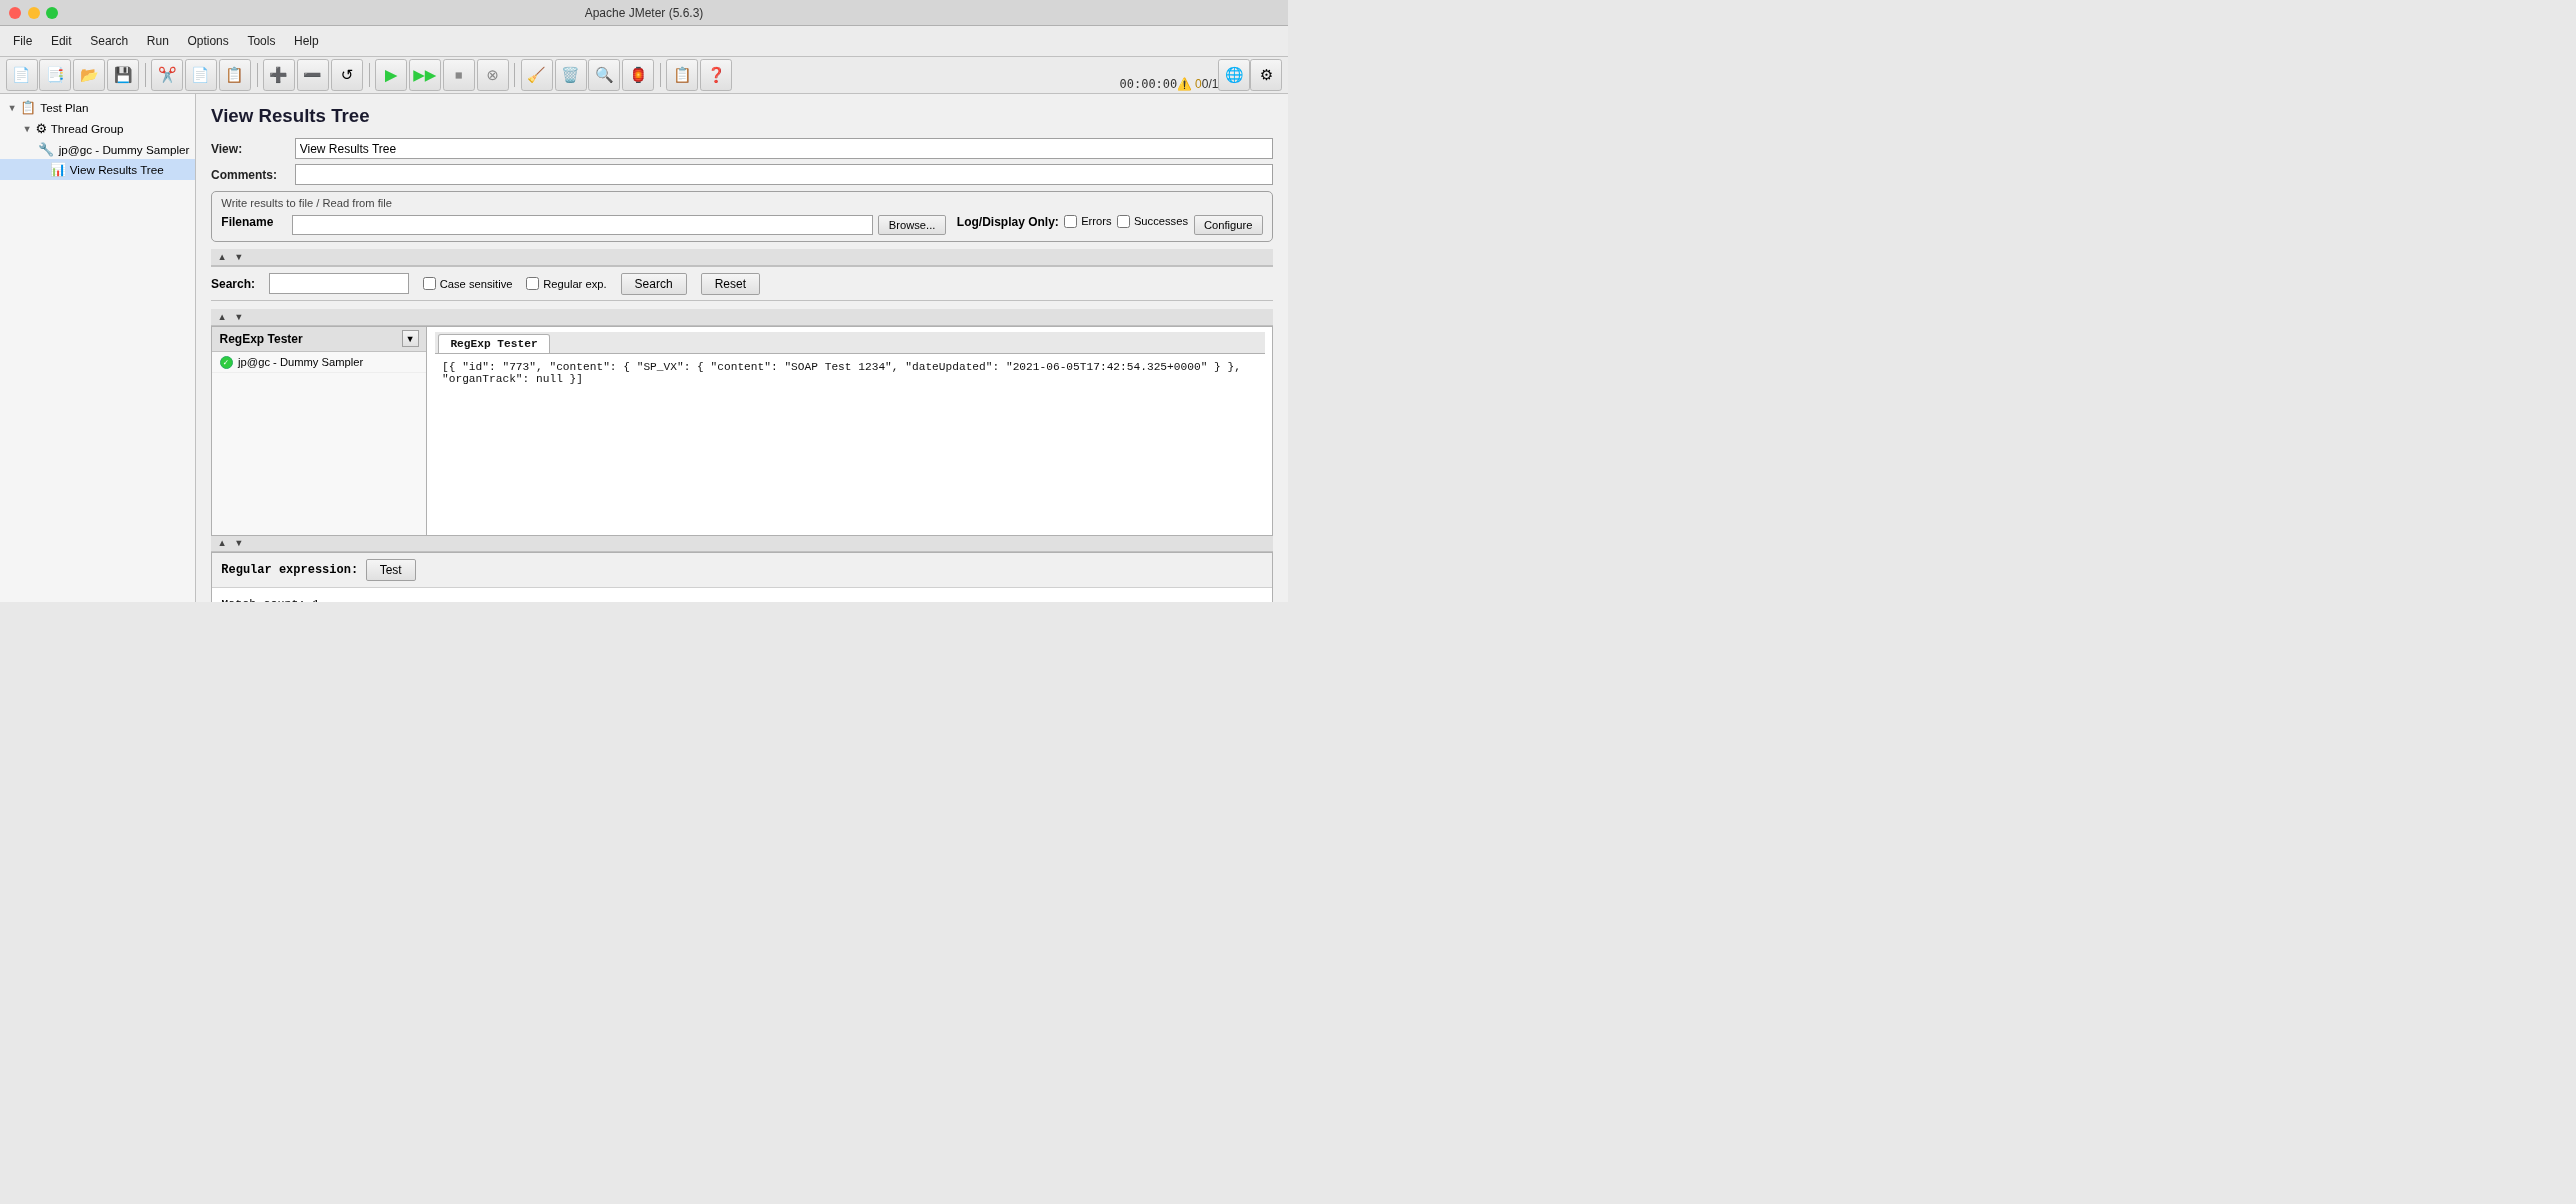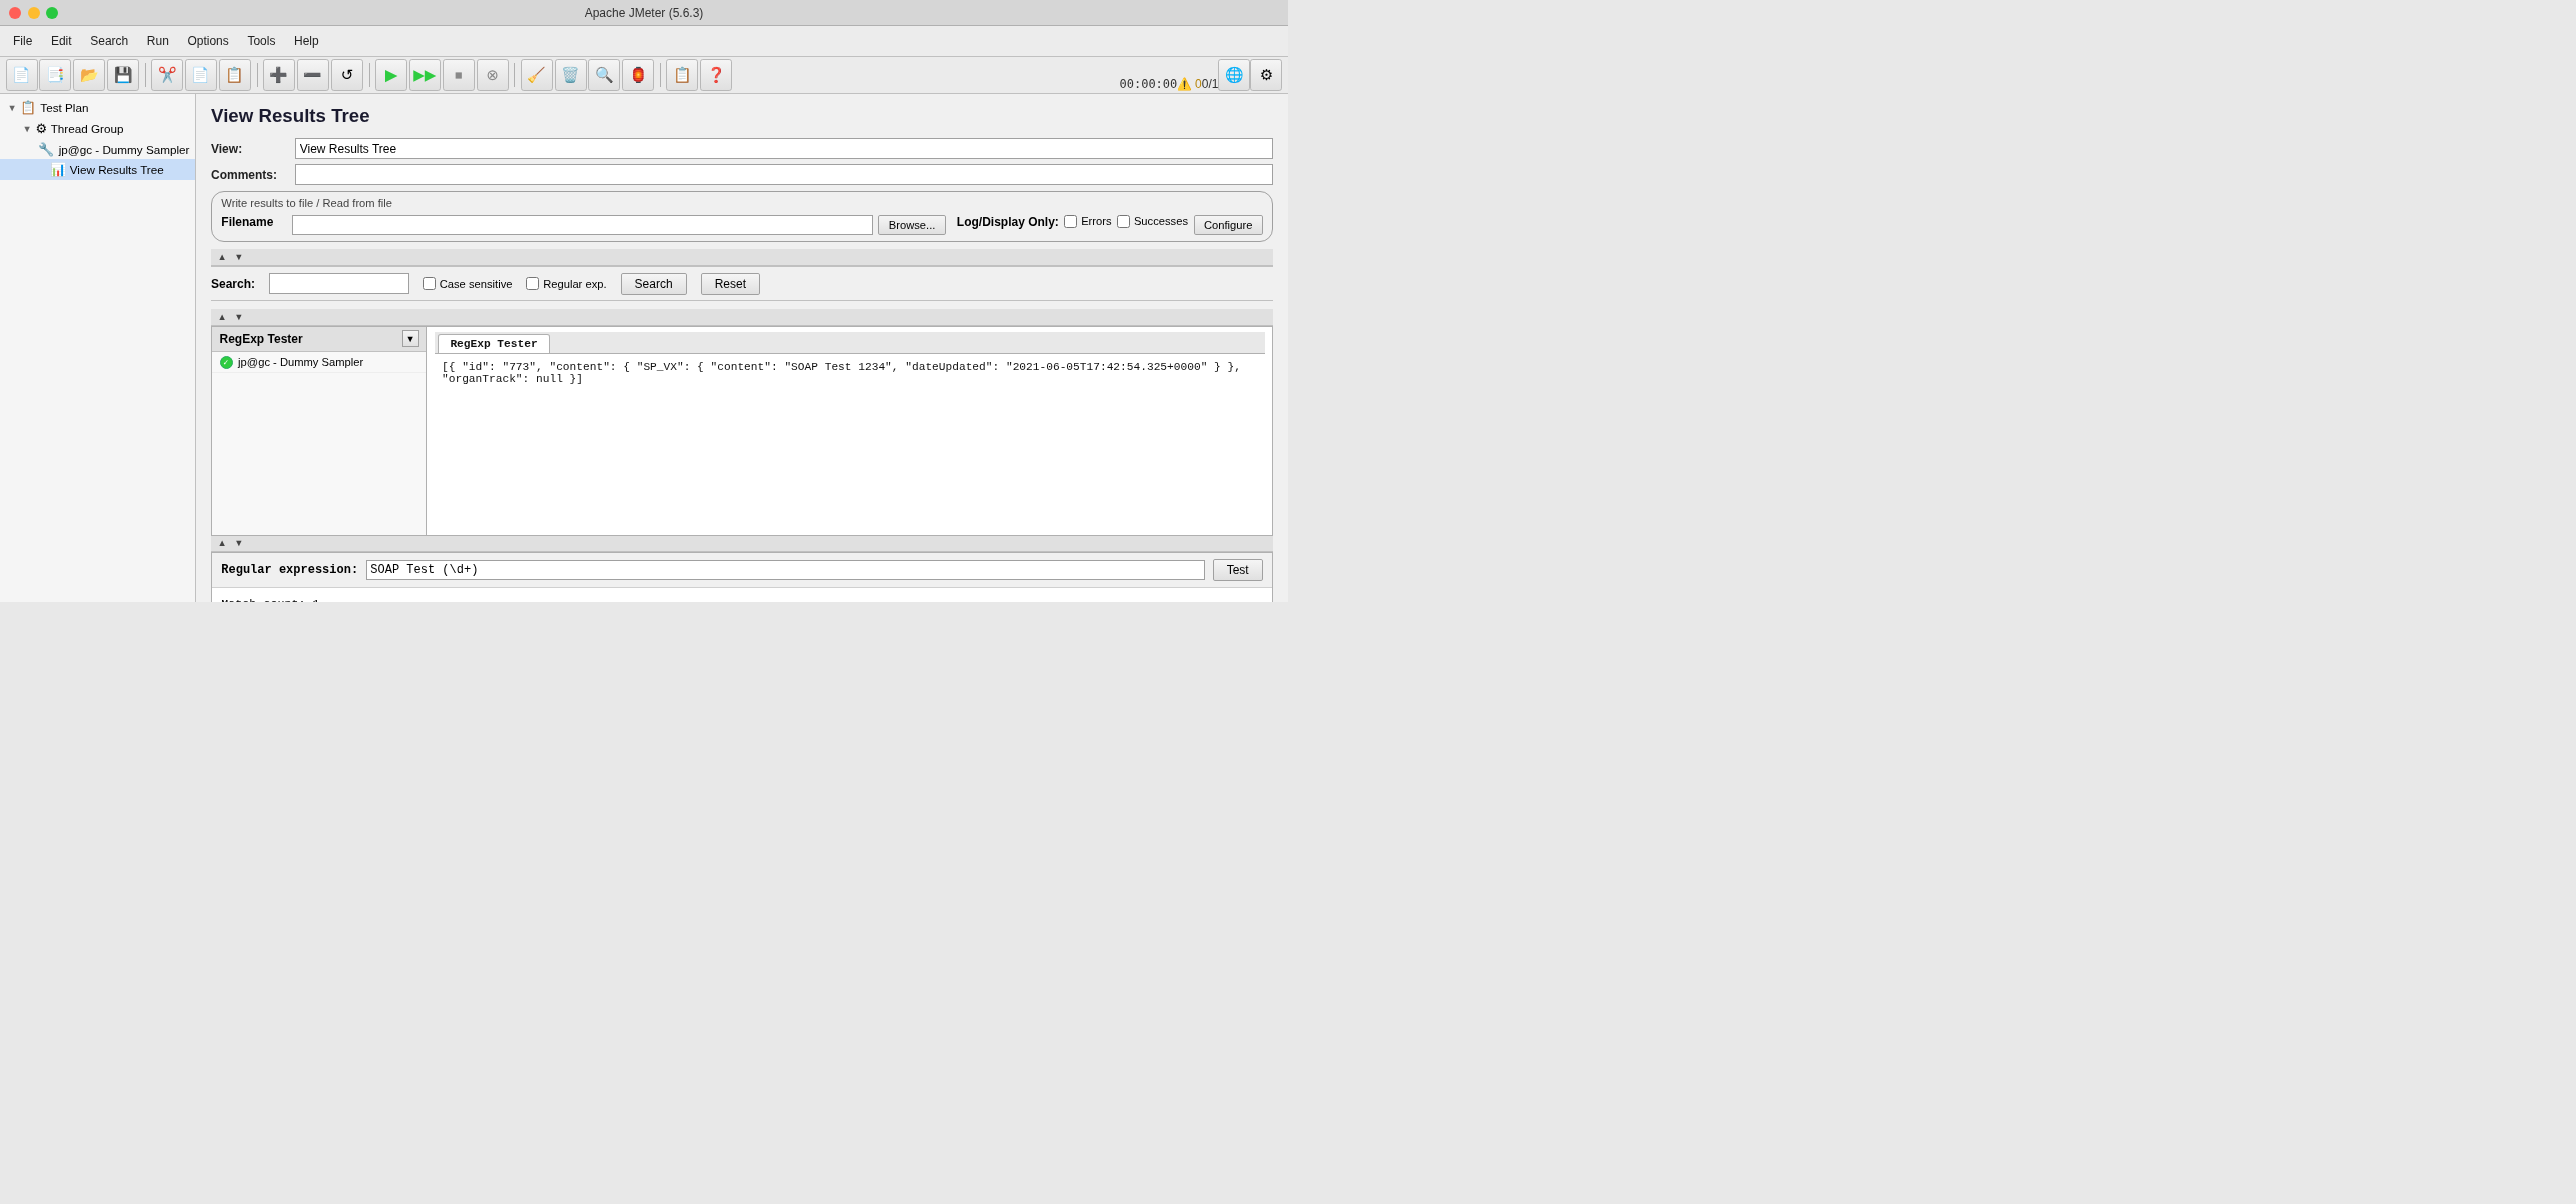--- a/index.html
+++ b/index.html
@@ -156,21 +156,21 @@
     .form-input {
       flex: 1;
       height: 20.5px;
       border: 0.9px solid #a0a0a0;
       background: white;
       font-size: 12px;
       padding: 0 3.7px;
     }
     .file-group {
       border: 0.9px solid #a0a0a0;
-      border-radius: 13px;
+      border-radius: 5px;
       padding: 5.6px 9.3px;
       margin-bottom: 7.5px;
     }
     .file-group-legend {
       font-size: 11.2px;
       color: #444;
       margin-bottom: 5.6px;
     }
     .file-row {
       display: flex;
@@ -521,21 +521,20 @@
     </div>
 
     <div class="divider-arrows">
       <span class="arrow-btn">▲</span>
       <span class="arrow-btn">▼</span>
     </div>
 
     <div class="bottom-panel">
       <div class="regexp-row">
         <span class="regexp-label">Regular expression:</span>
-        <input class="regexp-input" type="text" value="SOAP Test (\d+)" style="">
         <button class="btn-medium">Test</button>
       </div>
       <div class="results-output">
         <div>Match count: 1</div>
 
       </div>
     </div>
 
   </div>
 </div>

